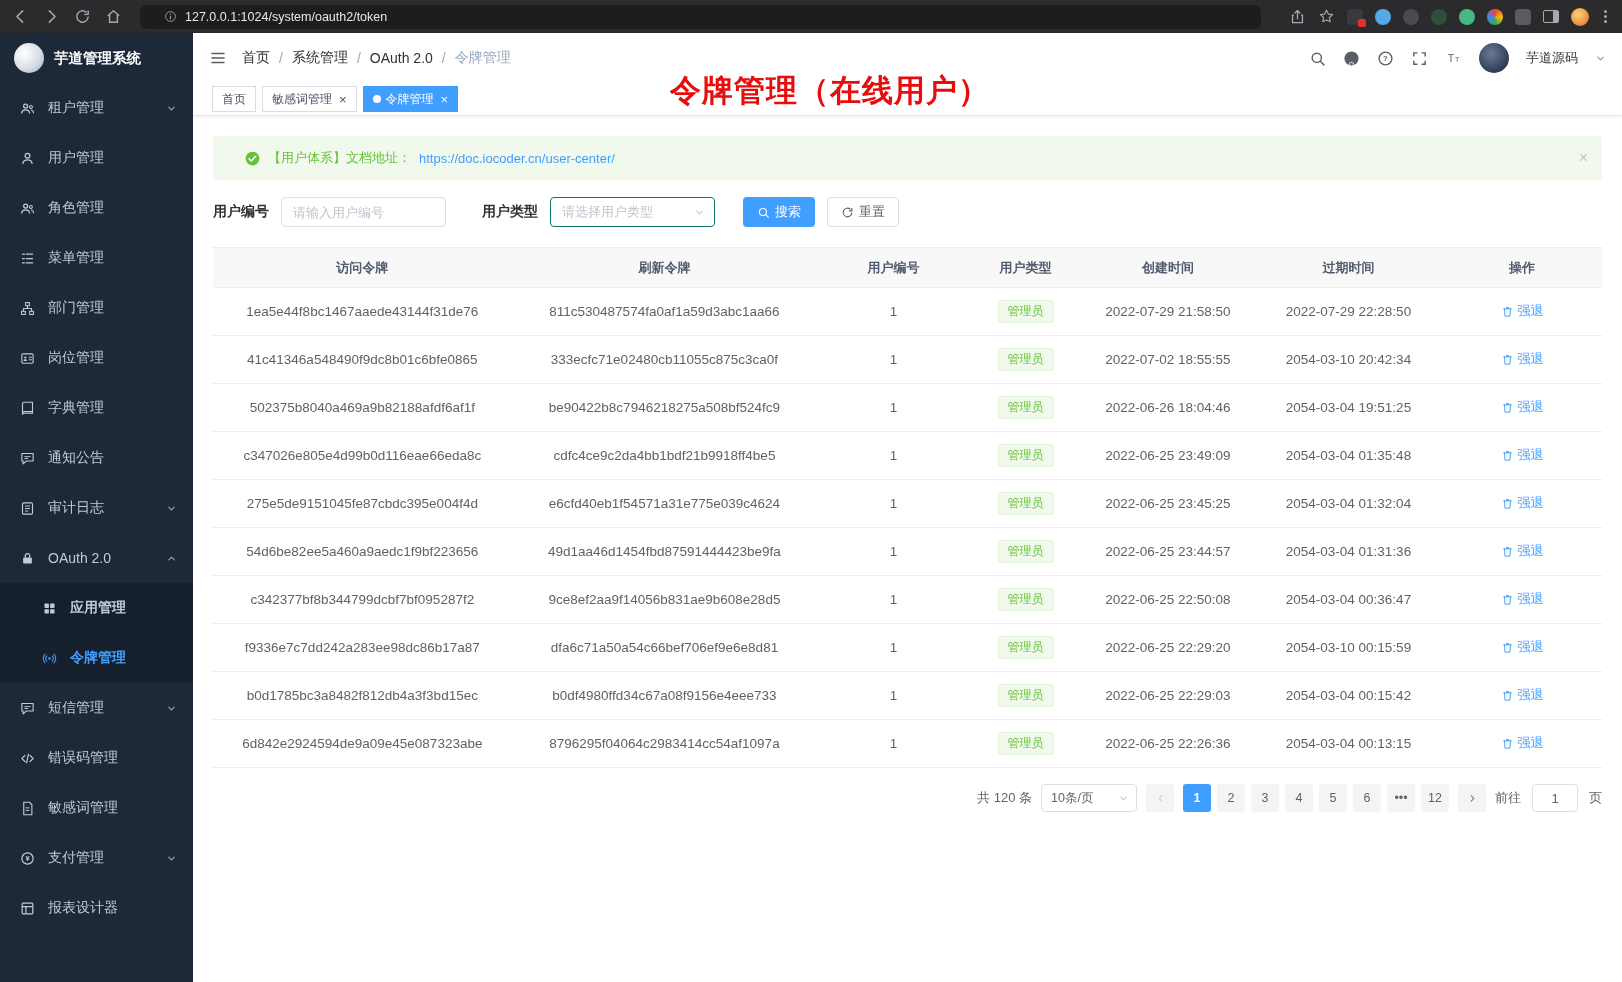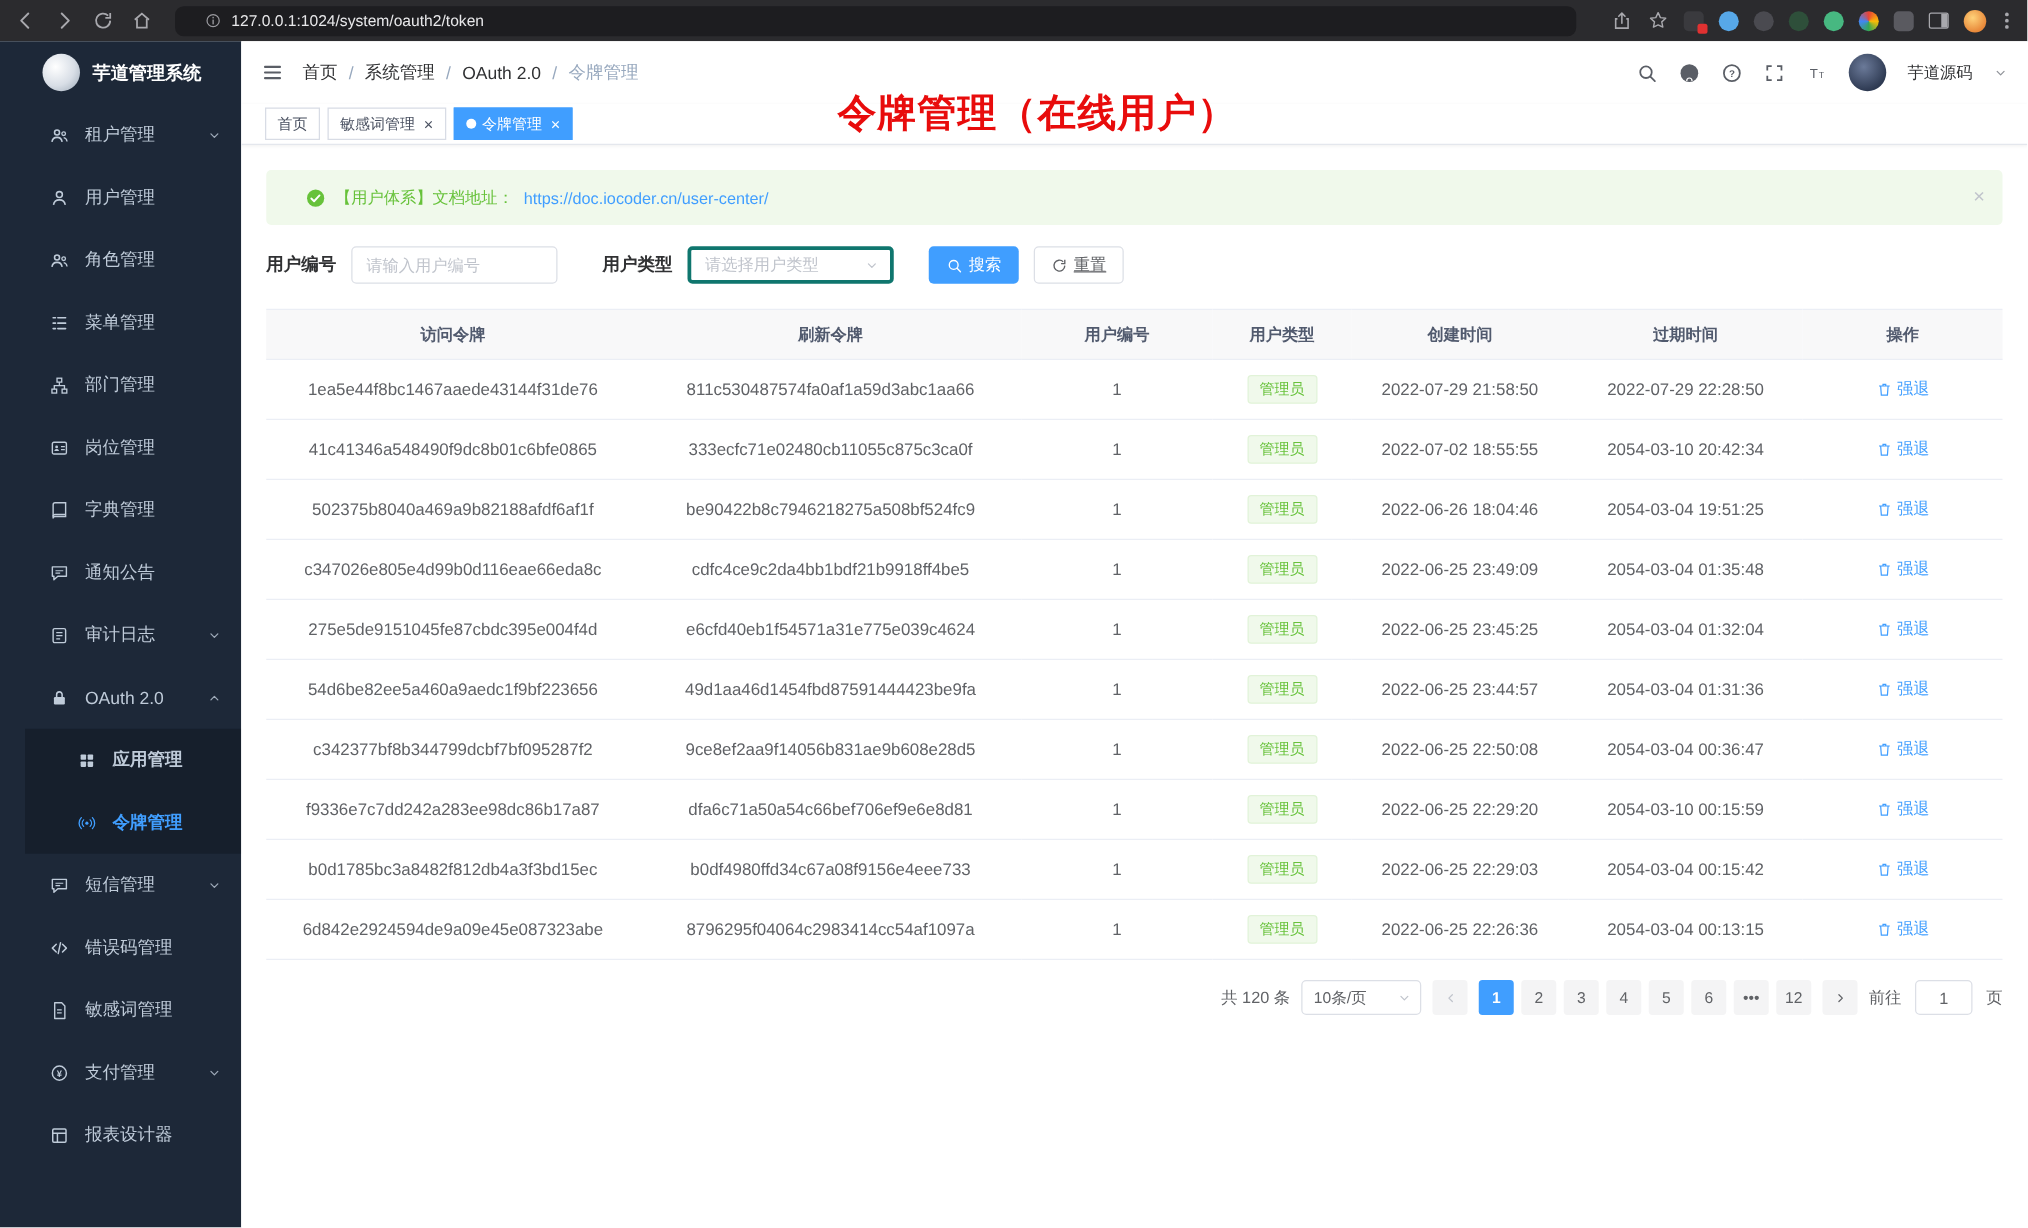--- a/index.html
+++ b/index.html
@@ -29,21 +29,21 @@
   .panel-icon::after { content: ''; position: absolute; right: 0; top: 0; bottom: 0; width: 5px; background: #a8a8ad; }
   .profile-avatar { width: 18px; height: 18px; border-radius: 50%; cursor: pointer;
     background: radial-gradient(circle at 40% 35%, #ffd27a, #e8893a 70%); }
   .dots { display: inline-flex; flex-direction: column; gap: 2px; padding: 0 3px; cursor: pointer; }
   .dots i { width: 3px; height: 3px; background: #a8a8ad; border-radius: 50%; }
 
   
   .app { display: flex; height: 949px; position: relative; }
 
   
-  .sidebar { width: 193px; flex-shrink: 0; background: #1d2838; overflow: hidden; padding-left: 20px; }
+  .sidebar { width: 193px; flex-shrink: 0; background: #1d2838; overflow: hidden; }
   .logo { height: 50px; display: flex; align-items: center; gap: 10px; padding: 0 14px; cursor: pointer; }
   .logo-img { width: 30px; height: 30px; border-radius: 50%; flex-shrink: 0;
     background: radial-gradient(circle at 35% 35%, #ffffff, #d8dee6 55%, #9aa7b5); }
   .logo-title { color: #fff; font-size: 14.5px; font-weight: 700; white-space: nowrap; }
   .menu-item { height: 50px; display: flex; align-items: center; gap: 13px; padding: 0 16px 0 20px;
     font-size: 14px; color: #bfcbd9; cursor: pointer; white-space: nowrap; }
   .mi-icon { width: 15px; height: 15px; flex-shrink: 0; }
   .chev { width: 11px; height: 11px; margin-left: auto; opacity: .8; flex-shrink: 0; }
   .chev.up { transform: rotate(180deg); }
   .submenu { background: #161f2c; font-weight: bold; }
@@ -84,30 +84,30 @@
   .alert-text { color: #67c23a; font-size: 13px; }
   .alert-link { color: #409eff; font-size: 13px; text-decoration: none; cursor: pointer; }
   .alert-close { position: absolute; right: 14px; color: #c0c4cc; font-size: 16px; cursor: pointer; line-height: 1; }
 
   .filter { display: flex; align-items: center; margin-top: 17px; gap: 12px; }
   .f-label { font-size: 14px; font-weight: 700; color: #303133; }
   .f-input { width: 165px; height: 30px; border: 1px solid #dcdfe6; border-radius: 4px; padding: 0 11px;
     font-size: 13px; color: #606266; outline: none; font-family: inherit; }
   .f-input::placeholder { color: #c0c4cc; }
   .lbl2 { margin-left: 24px; }
-  .f-select { width: 165px; height: 30px; border: 3px solid #0f766e; border-radius: 4px;
+  .f-select { width: 165px; height: 30px; border: 1px solid #0f766e; border-radius: 4px;
     padding: 0 9px 0 11px; display: flex; align-items: center; justify-content: space-between; cursor: pointer; }
   .f-select .ph { color: #c0c4cc; font-size: 13px; }
   .f-select .caret { color: #c0c4cc; }
   .btn-primary { margin-left: 16px; height: 30px; padding: 0 14px; background: #409eff; color: #fff;
     border: none; border-radius: 4px; font-size: 13px; display: inline-flex; align-items: center; gap: 5px;
     cursor: pointer; font-family: inherit; }
   .btn-plain { height: 30px; padding: 0 13px; background: #fff; color: #606266; border: 1px solid #dcdfe6;
     border-radius: 4px; font-size: 13px; display: inline-flex; align-items: center; gap: 5px; cursor: pointer;
-    font-family: inherit; text-decoration: underline; }
+    font-family: inherit; }
   .btn-icon { width: 13px; height: 13px; }
 
   .tok-table { width: 100%; border-collapse: collapse; margin-top: 20px; font-size: 13.5px;
     color: #606266; table-layout: fixed; }
   .tok-table th { height: 40px; background: #f8f8f9; color: #515a6e; font-weight: 700; font-size: 13px;
     border-top: 1px solid #ebeef5; border-bottom: 1px solid #ebeef5; text-align: center; }
   .tok-table td { height: 48px; border-bottom: 1px solid #ebeef5; text-align: center;
     overflow: hidden; white-space: nowrap; }
   .tag-success { display: inline-block; background: #f0f9eb; border: 1px solid #e1f3d8; color: #67c23a;
     font-size: 12px; padding: 2px 9px; border-radius: 3px; }

